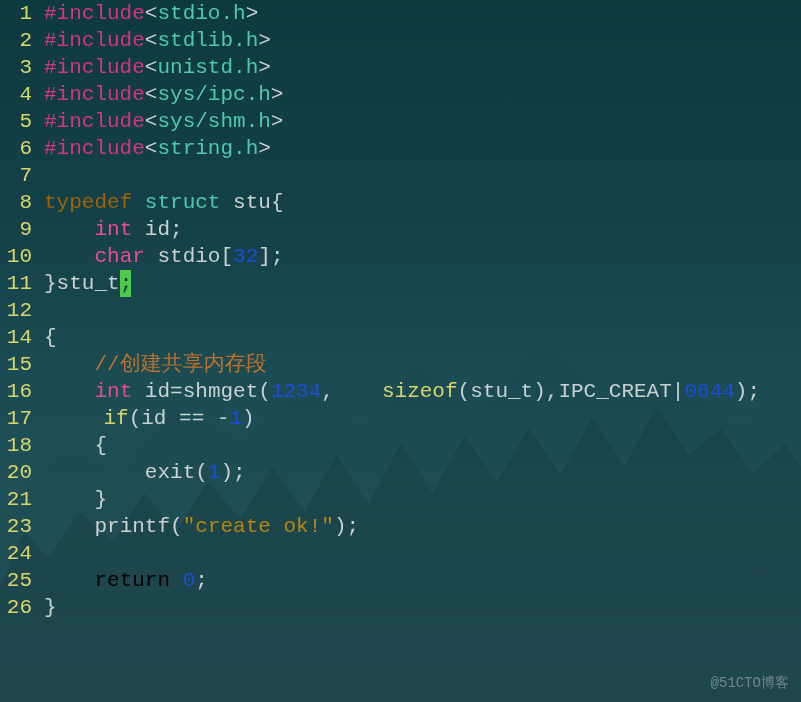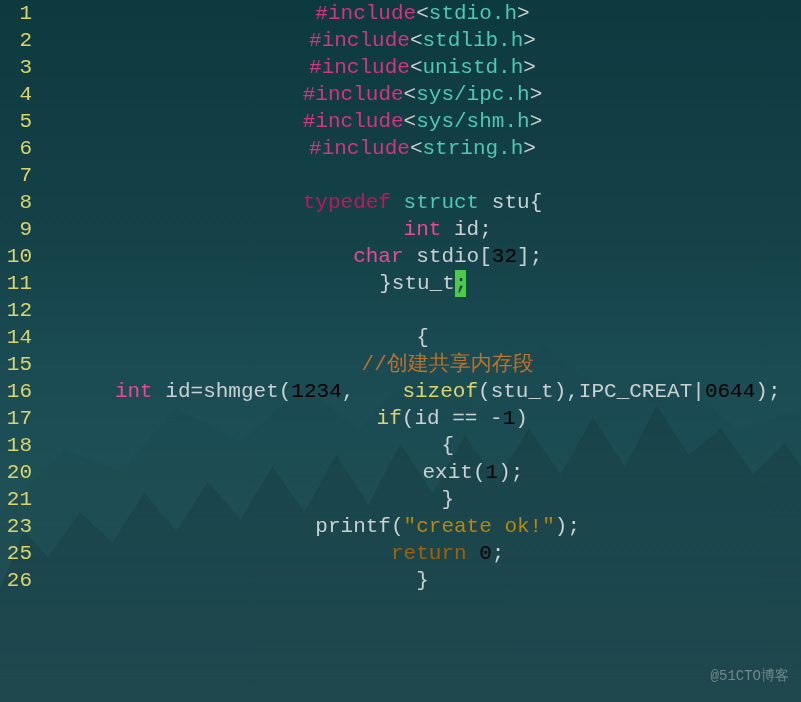--- a/index.html
+++ b/index.html
@@ -54,48 +54,47 @@
     }
     .gutter {
       width: 44px;
       text-align: right;
       color: #d9d56b;
       padding-right: 12px;
       flex-shrink: 0;
     }
     .code {
       flex: 1;
-      text-align: center;
     }
     .preproc { color: #d63384; }
     .angle { color: #c9d1d3; }
     .header-name { color: #4ec9b0; }
-    .typedef { color: #be185d; }
+    .typedef { color: #a16207; }
     .struct-kw { color: #4ec9b0; }
     .type { color: #ec4899; }
     .ident { color: #c9d1d3; }
     .op { color: #c9d1d3; }
     .paren { color: #c9d1d3; }
     .brace { color: #c9d1d3; }
-    .num { color: #000000; }
+    .num { color: #1d4ed8; }
     .str { color: #b8860b; }
     .comment { color: #c07028; }
     .func-call { color: #c9d1d3; }
-    .return-kw { color: #a16207; }
+    .return-kw { color: #000000; }
     .sizeof-kw { color: #d9d56b; margin-left: 48px; }
     .if-kw { color: #d9d56b; margin-left: 9px; }
     .cursor {
       background: #4ec94e;
       color: #0d3a3f;
       display: inline-block;
       width: 11px;
     }
     .watermark {
       position: absolute;
-      bottom: 12px;
+      bottom: 5px;
       right: 12px;
       color: rgba(200, 200, 200, 0.5);
       font-size: 14px;
       z-index: 20;
     }
   </style>
 </head>
 <body>
 
 <div class="bg-mountains">
@@ -117,17 +116,18 @@
     <div class="line"><span class="gutter">11</span><span class="code"><span class="brace">}</span><span class="ident">stu_t</span><span class="cursor">;</span></span></div>
     <div class="line"><span class="gutter">12</span><span class="code"></span></div>
     <div class="line"><span class="gutter">14</span><span class="code"><span class="brace">{</span></span></div>
     <div class="line"><span class="gutter">15</span><span class="code"><span class="op">    </span><span class="comment">//创建共享内存段</span></span></div>
     <div class="line"><span class="gutter">16</span><span class="code"><span class="op">    </span><span class="type">int</span><span class="op"> </span><span class="ident">id</span><span class="op">=</span><span class="func-call">shmget</span><span class="paren">(</span><span class="num">1234</span><span class="op">,</span><span class="sizeof-kw">sizeof</span><span class="paren">(</span><span class="ident">stu_t</span><span class="paren">)</span><span class="op">,</span><span class="ident">IPC_CREAT</span><span class="op">|</span><span class="num">0</span><span class="num">644</span><span class="paren">)</span><span class="op">;</span></span></div>
     <div class="line"><span class="gutter">17</span><span class="code"><span class="op">    </span><span class="if-kw">if</span><span class="paren">(</span><span class="ident">id </span><span class="op">==</span><span class="op"> </span><span class="op">-</span><span class="num">1</span><span class="paren">)</span></span></div>
     <div class="line"><span class="gutter">18</span><span class="code"><span class="op">    </span><span class="brace">{</span></span></div>
     <div class="line"><span class="gutter">20</span><span class="code"><span class="op">        </span><span class="func-call">exit</span><span class="paren">(</span><span class="num">1</span><span class="paren">)</span><span class="op">;</span></span></div>
     <div class="line"><span class="gutter">21</span><span class="code"><span class="op">    </span><span class="brace">}</span></span></div>
     <div class="line"><span class="gutter">23</span><span class="code"><span class="op">    </span><span class="func-call">printf</span><span class="paren">(</span><span class="str">"create ok!"</span><span class="paren">)</span><span class="op">;</span></span></div>
+    <div class="line"><span class="gutter">24</span><span class="code"></span></div>
     <div class="line"><span class="gutter">25</span><span class="code"><span class="op">    </span><span class="return-kw">return</span><span class="op"> </span><span class="num">0</span><span class="op">;</span></span></div>
     <div class="line"><span class="gutter">26</span><span class="code"><span class="brace">}</span></span></div>
   </div>
 
 <div class="watermark">@51CTO博客</div>
 
 </body></html>

